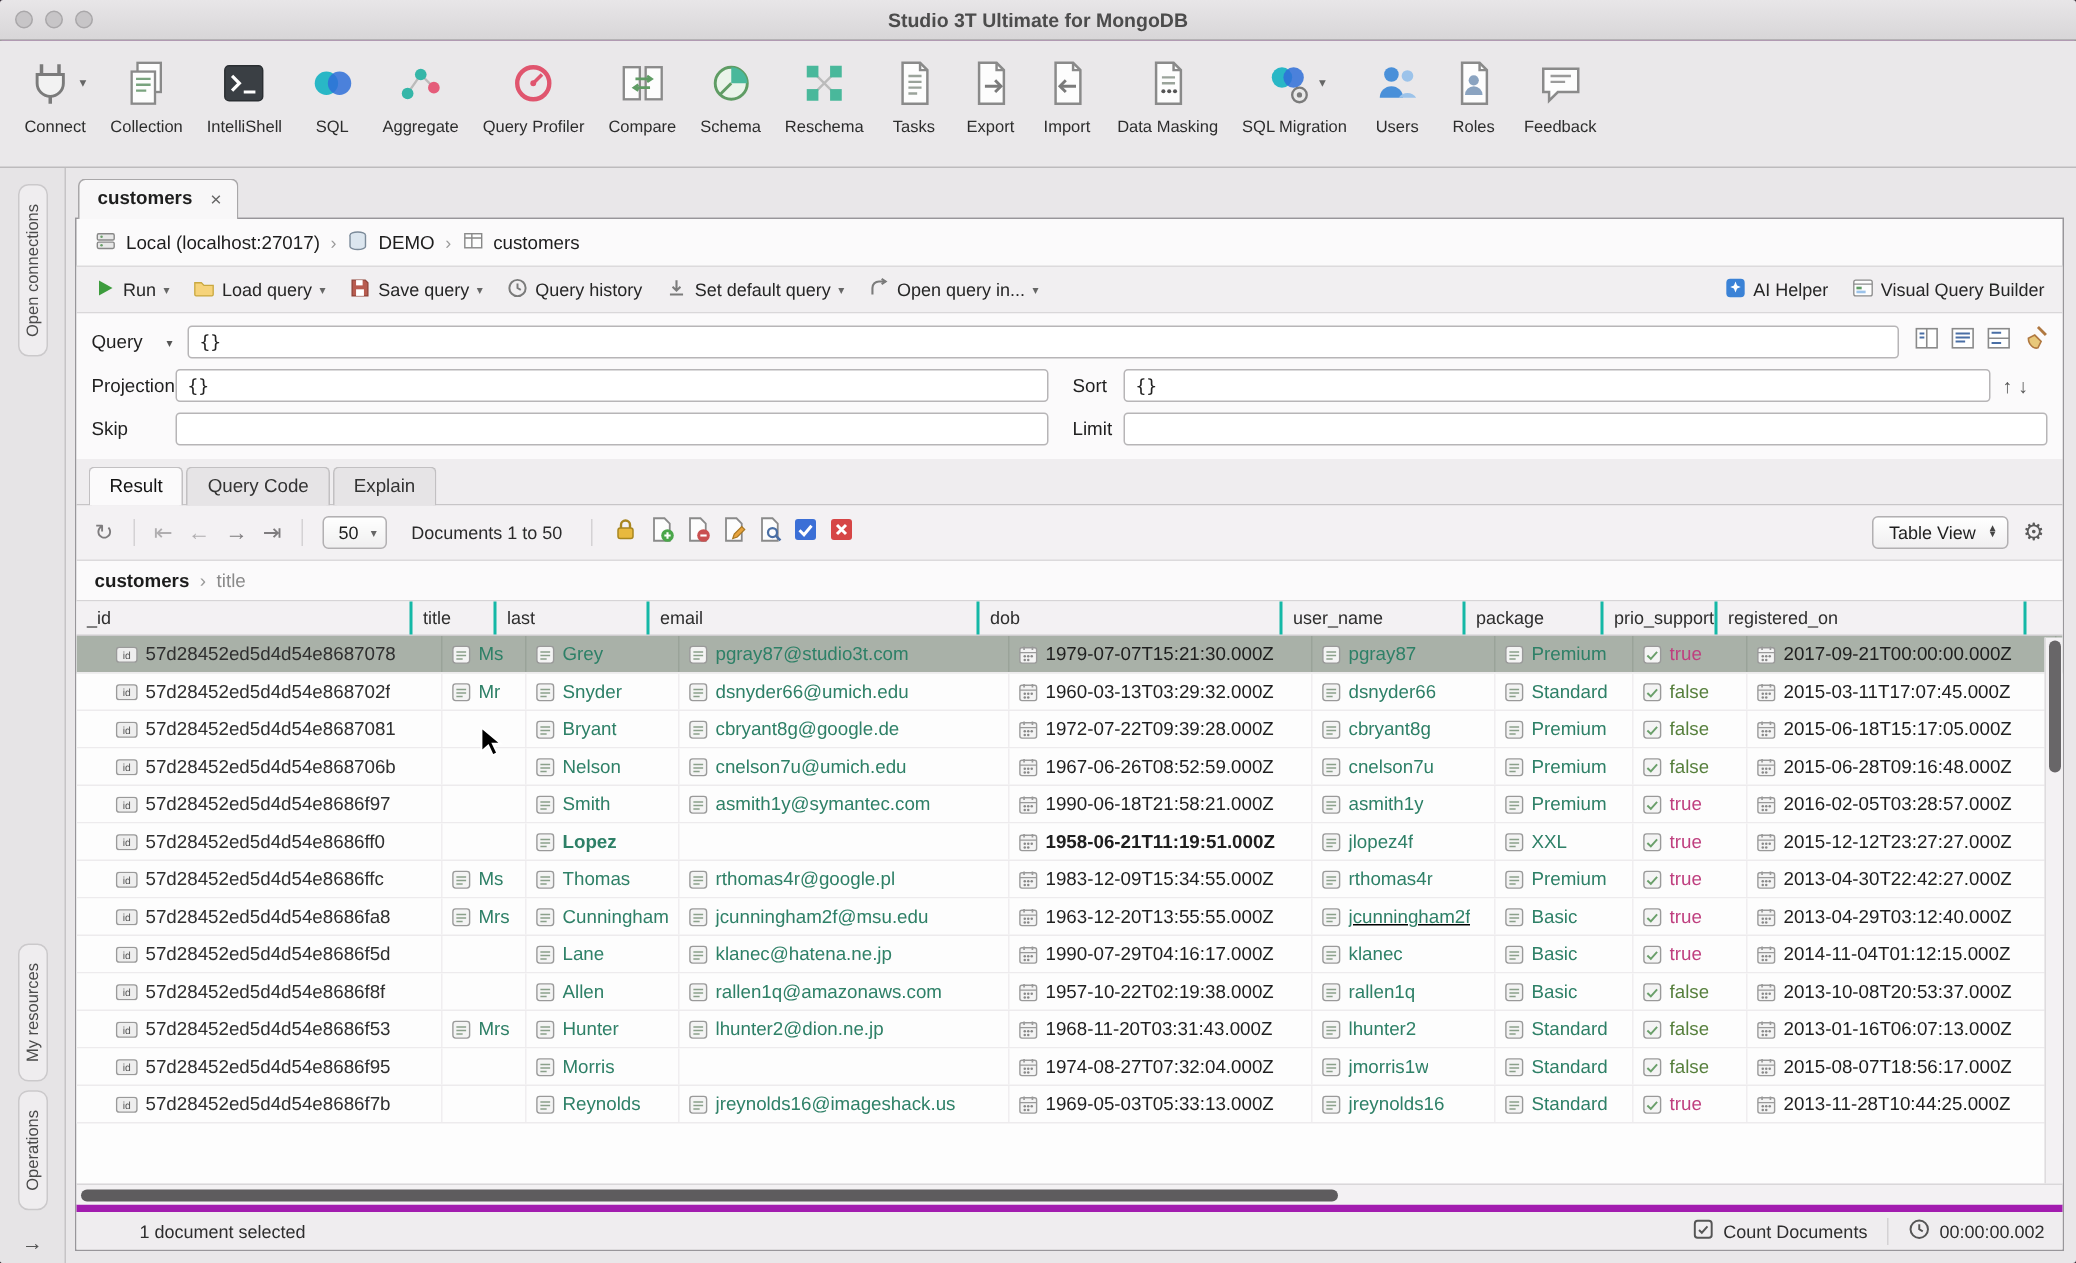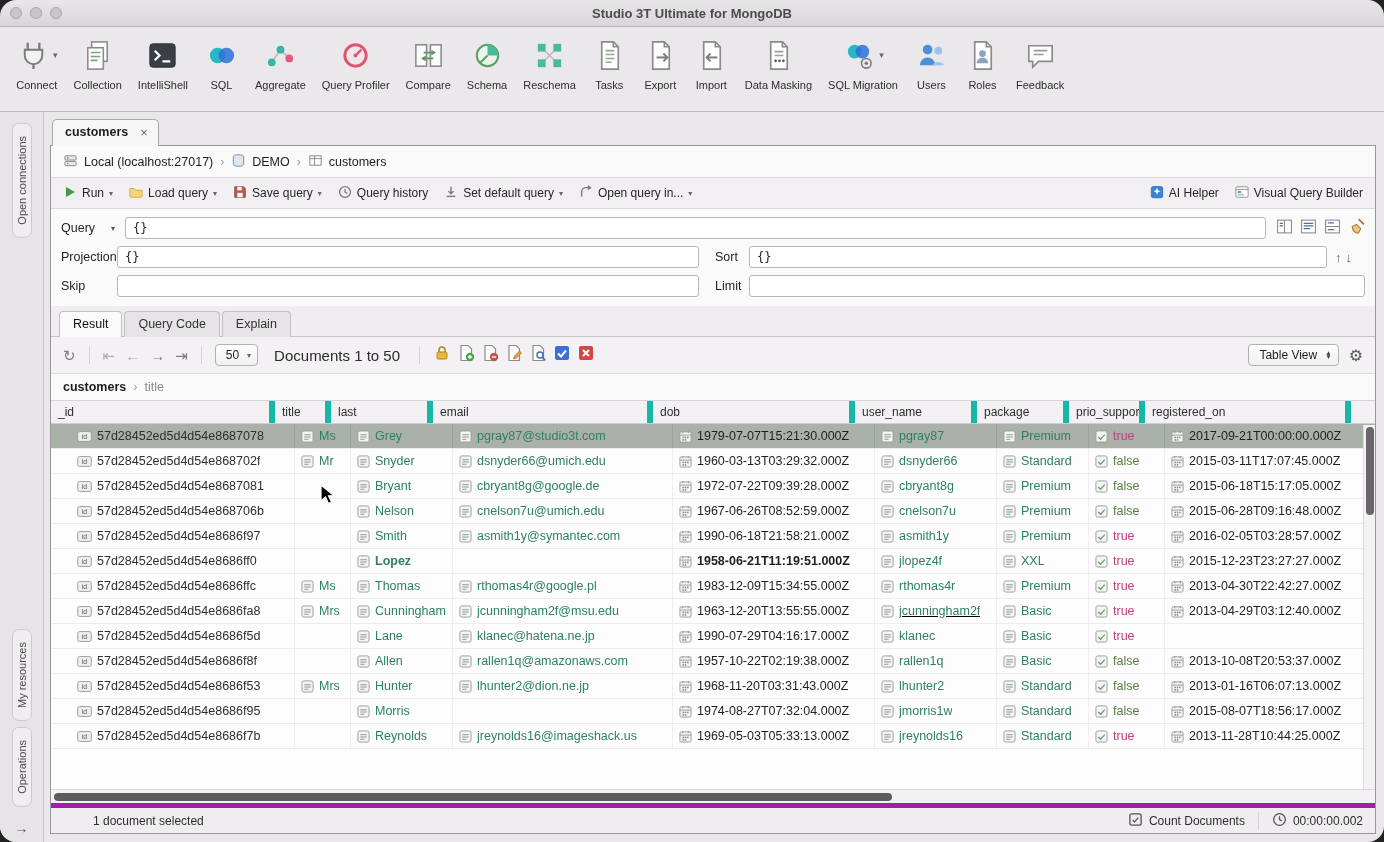--- a/index.html
+++ b/index.html
@@ -1,18 +1,18 @@
 <!DOCTYPE html>
 <html><head>
 <meta charset="utf-8">
 <style>
   *{margin:0;padding:0;box-sizing:border-box;}
   html,body{width:1384px;height:842px;overflow:hidden;}
   body{background:#222;font-family:"Liberation Sans",sans-serif;}
-  .window{position:absolute;inset:0;background:#701a75;border-radius:16px;overflow:hidden;display:flex;flex-direction:column;box-shadow:0 0 0 1px #161616 inset;}
+  .window{position:absolute;inset:0;background:#701a75;border-radius:2px;overflow:hidden;display:flex;flex-direction:column;box-shadow:0 0 0 1px #161616 inset;}
   
   .titlebar{height:27px;background:linear-gradient(#e8e6e8,#d8d6d8);border-bottom:1px solid #b5b3b5;display:flex;align-items:center;position:relative;flex:0 0 auto;}
   .traffic{display:flex;gap:8px;margin-left:10px;z-index:2;}
   .light{width:12px;height:12px;border-radius:50%;background:#c7c5c7;border:1px solid #a9a7a9;}
   .wtitle{position:absolute;left:0;right:0;text-align:center;font-size:13px;font-weight:bold;color:#4c4c4c;}
   
   .toolbar{height:85px;background:#eae8ea;border-bottom:1px solid #bdbbbd;display:flex;align-items:flex-start;padding:7px 4px 0 8px;flex:0 0 auto;overflow:hidden;}
   .tb-item{display:flex;flex-direction:column;align-items:center;padding:1px 8px;}
   .tb-iconrow{display:flex;align-items:center;height:40px;}
   .tb-icon svg{width:35px;height:35px;display:block;}
@@ -58,35 +58,35 @@
   
   .rtabs{display:flex;align-items:flex-end;padding:4px 0 0 8px;gap:2px;background:#efedef;border-bottom:1px solid #c7c5c7;flex:0 0 auto;}
   .rtab{border:1px solid #c2c0c2;border-bottom:none;border-radius:4px 4px 0 0;padding:5px 13px 6px;font-size:12.5px;color:#333;background:#e6e4e6;position:relative;top:1px;}
   .rtab.active{background:#fbfafb;color:#111;}
   
   .rtoolbar{height:37px;background:#f3f1f3;border-bottom:1px solid #dcdadc;display:flex;align-items:center;padding:0 12px;gap:10px;flex:0 0 auto;}
   .ricon{color:#7e7c7e;font-size:15px;line-height:1;}
   .ricon.dim{color:#b0aeb0;}
   .rsep{width:1px;height:18px;background:#d4d2d4;margin:0 3px;}
   .mselect{display:inline-flex;align-items:center;height:22px;border:1px solid #b2b0b2;border-radius:4px;background:linear-gradient(#ffffff,#f0eff0);font-size:12px;color:#1e1e1e;padding:0 6px 0 10px;gap:8px;}
-  .docinfo{font-size:15px;color:#2b2b2b;margin:0 6px;}
+  .docinfo{font-size:12px;color:#2b2b2b;margin:0 6px;}
   .iconset{display:flex;align-items:center;gap:6px;}
   .iconset svg{width:18px;height:18px;}
   .gear{font-size:16px;color:#5a5a5a;}
   .rflex{flex:1;}
   .updown{display:inline-flex;flex-direction:column;font-size:6.5px;line-height:4.5px;color:#444;}
   
   .rpath{height:26px;display:flex;align-items:center;padding:0 12px;font-size:12.5px;gap:7px;flex:0 0 auto;background:#fbfafb;}
   .rpath-coll{font-weight:bold;color:#1c1c1c;}
   .rpath-sep{color:#9a9a9a;}
   .rpath-field{color:#8a8a8a;}
   
   .tablewrap{flex:1;min-height:0;position:relative;display:flex;flex-direction:column;border-top:1px solid #d6d4d6;background:#fdfdfd;}
   .thead{display:flex;height:23px;background:#f3f1f3;border-bottom:1px solid #cfcdcf;flex:0 0 auto;padding-right:12px;}
-  .th{font-size:12px;color:#2e2e2e;padding:4px 4px 0 7px;border-right:6px solid #14b8a6;overflow:hidden;white-space:nowrap;flex:0 0 auto;}
+  .th{font-size:12px;color:#2e2e2e;padding:4px 4px 0 7px;border-right:2px solid #14b8a6;overflow:hidden;white-space:nowrap;flex:0 0 auto;}
   .thfill{flex:1;border-right:none;}
   .tbody{flex:1;overflow:hidden;position:relative;}
   .trow{display:flex;height:25px;border-bottom:1px solid #edebed;background:#fdfdfd;padding-right:12px;padding-left:20px;}
   .trow.selected{background:#a9b1a8;}
   .trow.selected .tcell{border-right-color:#9aa399;}
   .tcell{display:flex;align-items:center;padding:0 4px 0 6px;border-right:1px solid #f0eef0;overflow:hidden;white-space:nowrap;font-size:12.5px;gap:5px;flex:0 0 auto;}
   .ticon{display:inline-flex;flex:0 0 auto;}
   .tval{overflow:hidden;text-overflow:ellipsis;}
   .t-oid .tval{color:#2f2f2f;}
   .t-str .tval{color:#2e8067;}
@@ -1102,21 +1102,21 @@
                       <rect x="1" y="2" width="12" height="11" rx="1.5" fill="#f4f4f4" stroke="#9a9a9a"></rect>
                       <path d="M1 5.5h12" stroke="#9a9a9a"></path>
                       <path d="M4 1v2.5M10 1v2.5" stroke="#9a9a9a" stroke-width="1.2"></path>
                       <circle cx="4.5" cy="8" r="0.9" fill="#888"></circle>
                       <circle cx="7" cy="8" r="0.9" fill="#888"></circle>
                       <circle cx="9.5" cy="8" r="0.9" fill="#888"></circle>
                       <circle cx="4.5" cy="10.7" r="0.9" fill="#888"></circle>
                       <circle cx="7" cy="10.7" r="0.9" fill="#888"></circle>
                     </svg>
                   </span>
-                  <span class="tval">2015-12-23T23:27:27.000Z</span>
+                  <span class="tval">2015-12-12T23:27:27.000Z</span>
                 </div>
               </div>
               <div class="trow">
                 <div class="tcell t-oid" style="flex: 0 0 224px;">
                   <span class="ticon">
                     <svg viewBox="0 0 16 12" width="15" height="11">
                       <rect x="0.6" y="0.6" width="14.8" height="10.8" rx="2" fill="#eee" stroke="#9a9a9a"></rect>
                       <text x="8" y="8.8" font-size="7.5" text-anchor="middle" fill="#555" font-family="Liberation Sans, sans-serif">id</text>
                     </svg>
                   </span>
@@ -1365,20 +1365,35 @@
                   <span class="tval">Basic</span>
                 </div>
                 <div class="tcell t-bool b-true" style="flex: 0 0 76px;">
                   <span class="ticon">
                     <svg viewBox="0 0 14 14" width="13" height="13">
                       <rect x="1" y="1" width="12" height="12" rx="2" fill="#f4f4f4" stroke="#9a9a9a"></rect>
                       <path d="M3.5 7.5l2.5 2.5 4.5-5" fill="none" stroke="#6a9f6a" stroke-width="1.4"></path>
                     </svg>
                   </span>
                   <span class="tval">true</span>
+                </div>
+                <div class="tcell t-date" style="flex: 0 0 206px;">
+                  <span class="ticon">
+                    <svg viewBox="0 0 14 14" width="13" height="13">
+                      <rect x="1" y="2" width="12" height="11" rx="1.5" fill="#f4f4f4" stroke="#9a9a9a"></rect>
+                      <path d="M1 5.5h12" stroke="#9a9a9a"></path>
+                      <path d="M4 1v2.5M10 1v2.5" stroke="#9a9a9a" stroke-width="1.2"></path>
+                      <circle cx="4.5" cy="8" r="0.9" fill="#888"></circle>
+                      <circle cx="7" cy="8" r="0.9" fill="#888"></circle>
+                      <circle cx="9.5" cy="8" r="0.9" fill="#888"></circle>
+                      <circle cx="4.5" cy="10.7" r="0.9" fill="#888"></circle>
+                      <circle cx="7" cy="10.7" r="0.9" fill="#888"></circle>
+                    </svg>
+                  </span>
+                  <span class="tval">2014-11-04T01:12:15.000Z</span>
                 </div>
               </div>
               <div class="trow">
                 <div class="tcell t-oid" style="flex: 0 0 224px;">
                   <span class="ticon">
                     <svg viewBox="0 0 16 12" width="15" height="11">
                       <rect x="0.6" y="0.6" width="14.8" height="10.8" rx="2" fill="#eee" stroke="#9a9a9a"></rect>
                       <text x="8" y="8.8" font-size="7.5" text-anchor="middle" fill="#555" font-family="Liberation Sans, sans-serif">id</text>
                     </svg>
                   </span>

